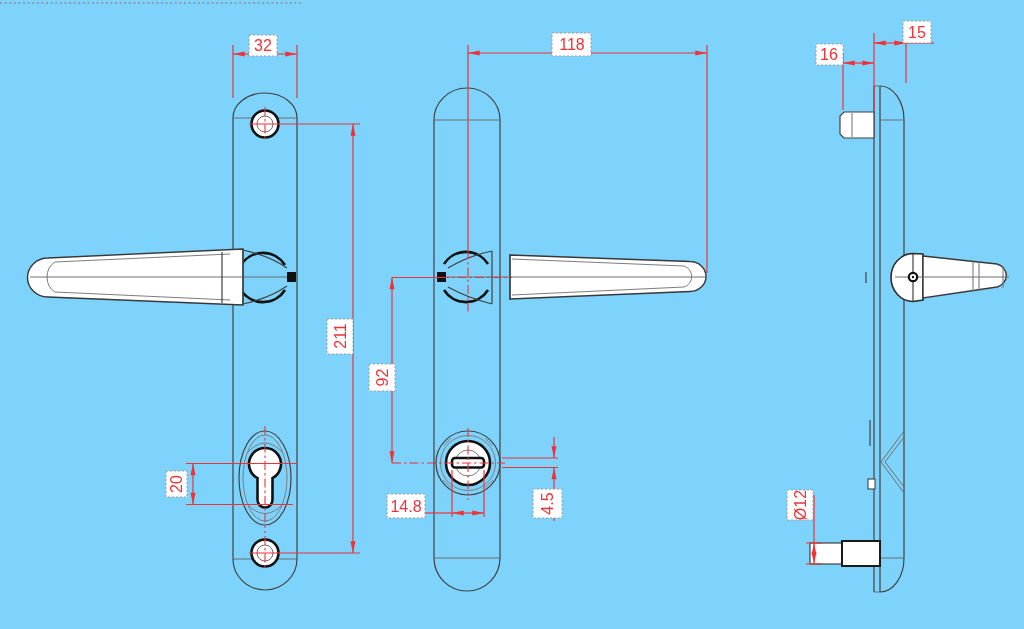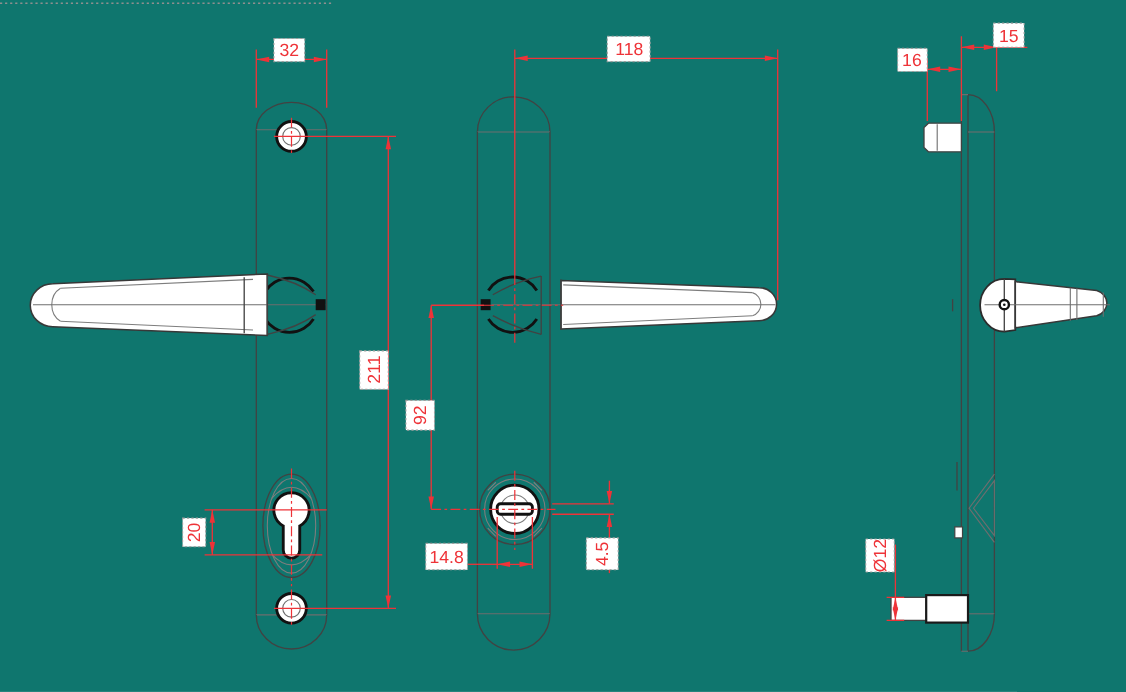--- a/index.html
+++ b/index.html
@@ -1,16 +1,16 @@
 <!DOCTYPE html>
 <html><head>
 <meta charset="utf-8">
 <style>
   html,body{margin:0;padding:0;background:#ffffff;}
-  .stage{position:relative;width:1024px;height:629px;background:#0f766e;overflow:hidden;}
+  .stage{position:relative;width:1024px;height:629px;background:#7dd3fc;overflow:hidden;}
   svg{display:block;}
   .thin{stroke:#424242;stroke-width:1.2;fill:none;}
   .thin2{stroke:#6e6e6e;stroke-width:1;fill:none;}
   .lite{stroke:#7d7d7d;stroke-width:1;fill:none;}
   .bold{stroke:#111;stroke-width:2.6;fill:none;}
   .boldf{stroke:#111;stroke-width:2.6;fill:#fff;}
   .whitef{fill:#fff;}
   .dim{stroke:#ee3338;stroke-width:1.2;fill:none;}
   .cl{stroke:#ee3338;stroke-width:1.1;fill:none;stroke-dasharray:9 3 2.5 3;}
   .dimbox{fill:#fff;stroke:#9d9d9d;stroke-width:1;stroke-dasharray:2 2;}

